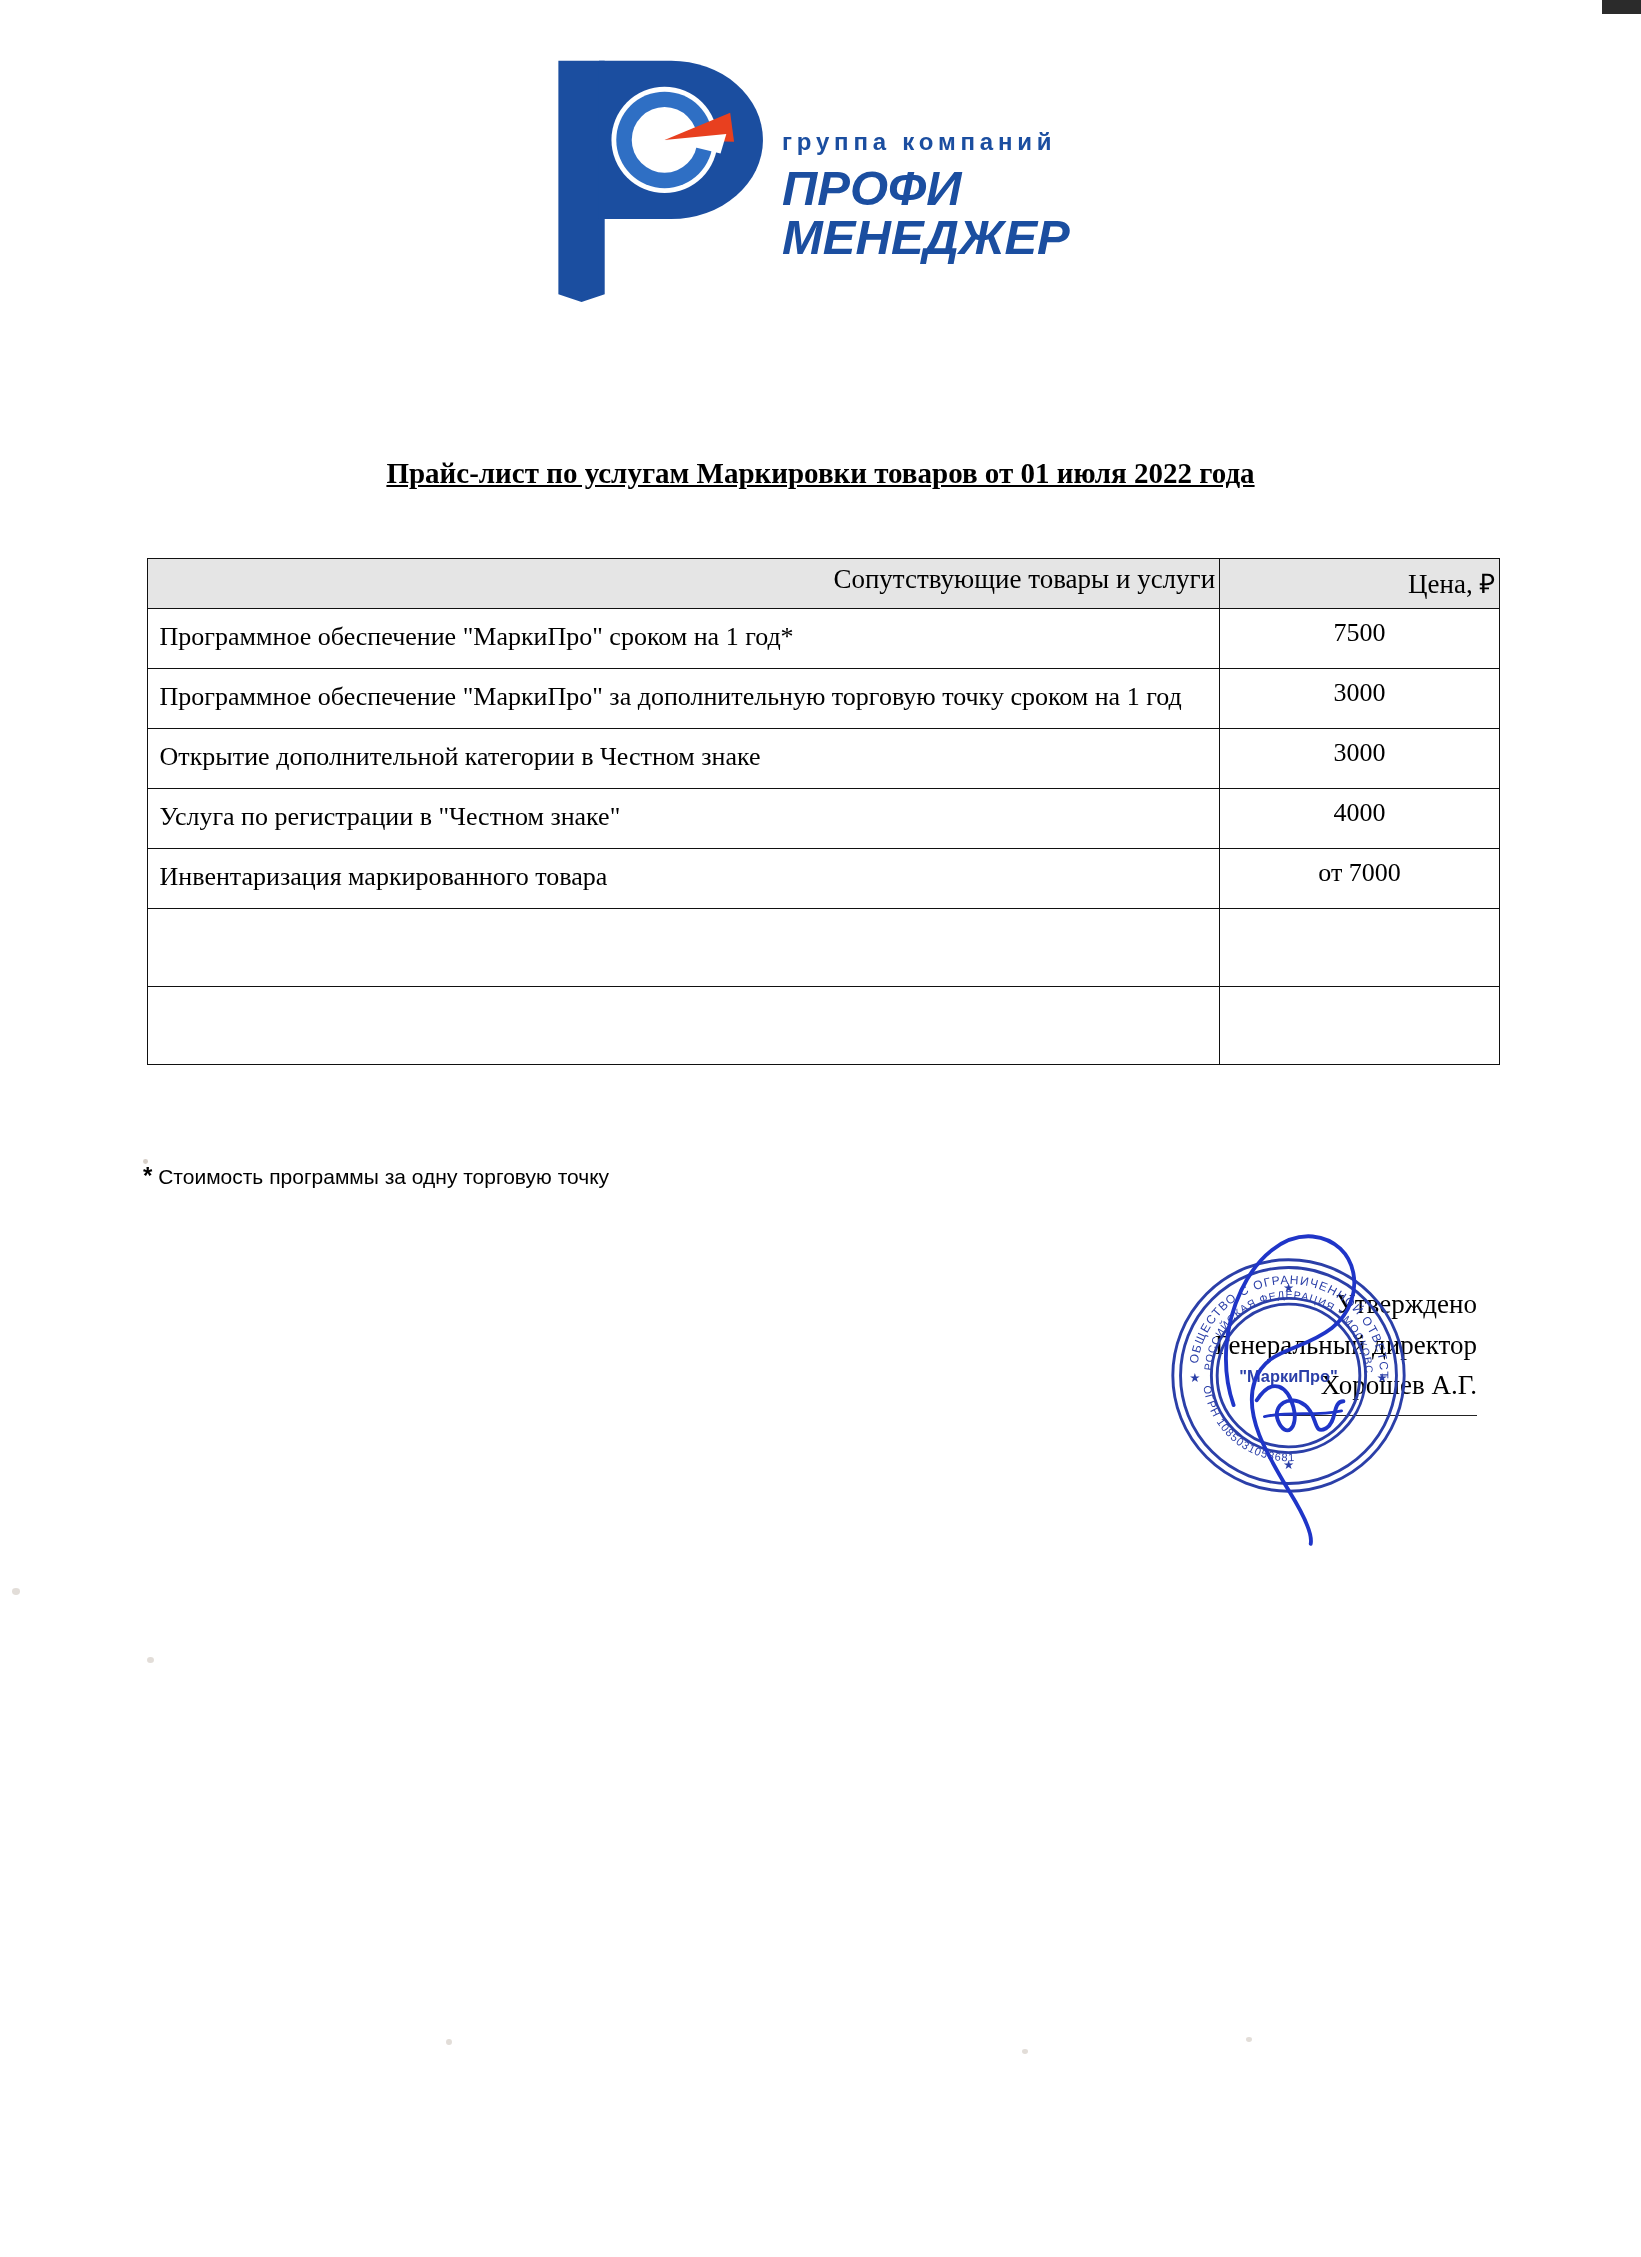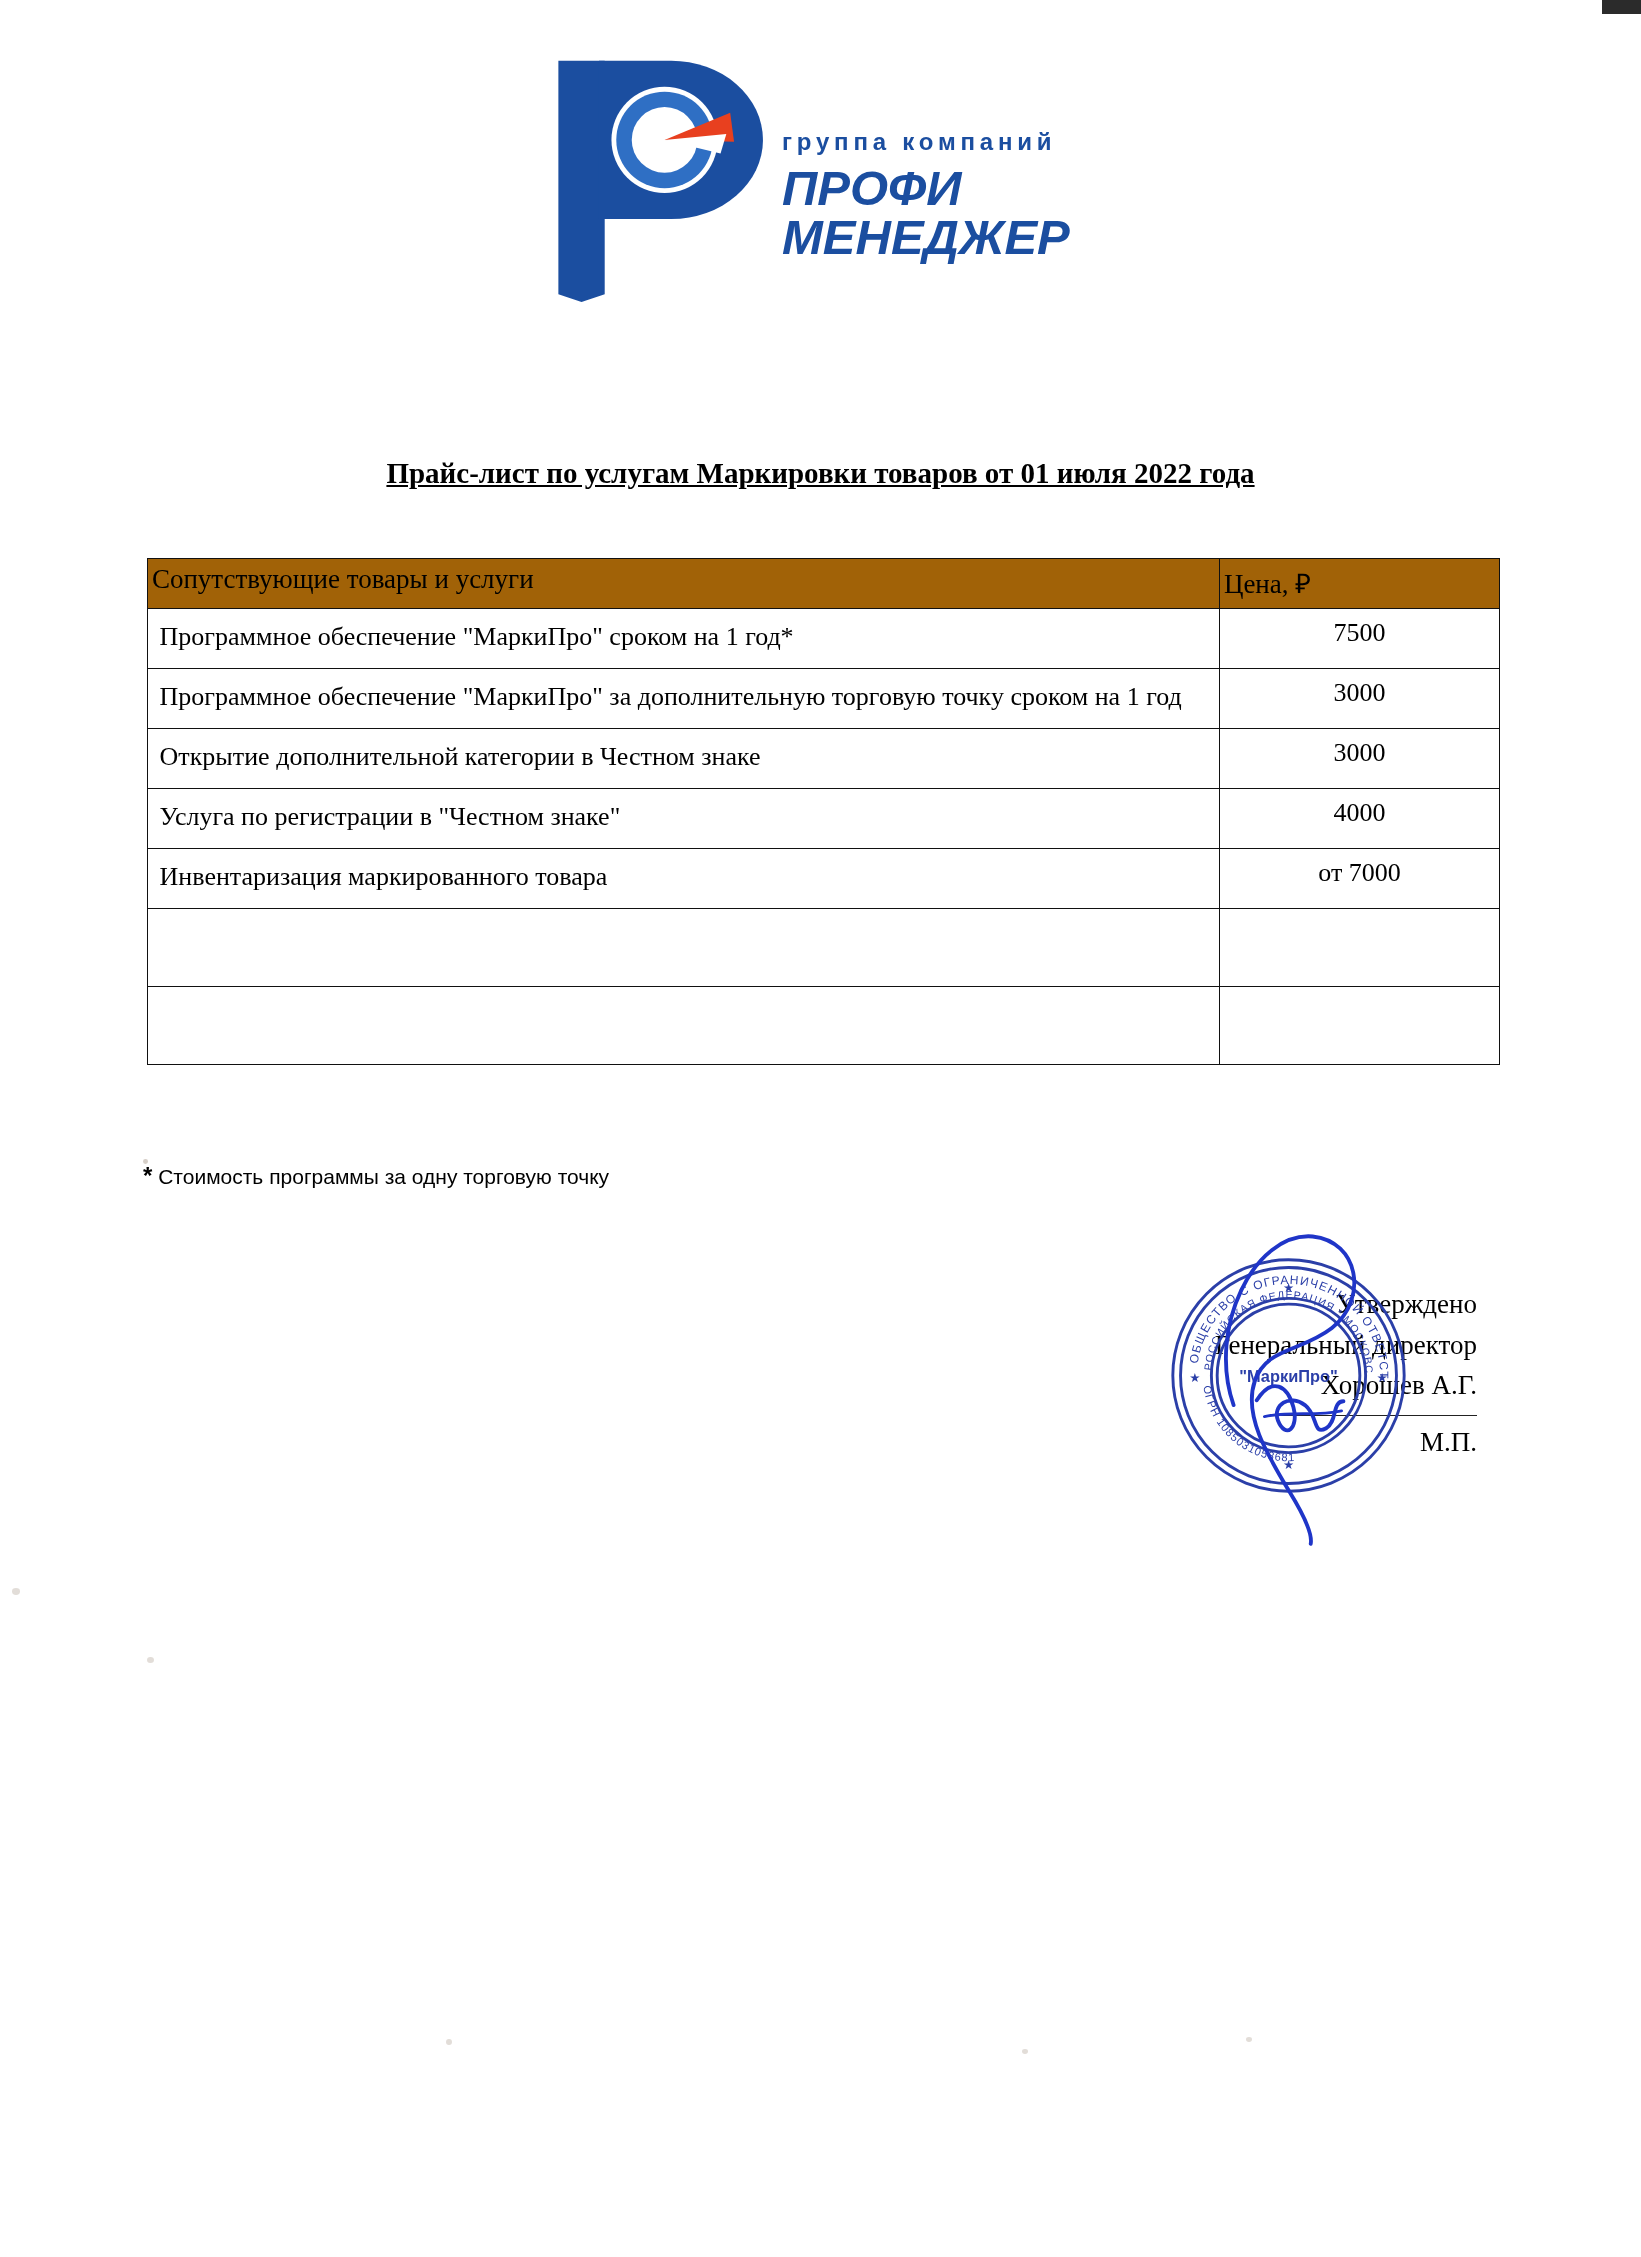--- a/index.html
+++ b/index.html
@@ -89,22 +89,22 @@
     table-layout: fixed;
   }
   .price-table th,
   .price-table td {
     border: 1px solid #111111;
     font-size: 26px;
     font-family: "Liberation Serif", serif;
     vertical-align: top;
   }
   .price-table thead th {
-    background: #a16207;
-    text-align: left;
+    background: #e5e5e5;
+    text-align: right;
     font-weight: normal;
     padding: 4.8px 3.9px 6.8px 3.9px;
     font-size: 27px;
     margin-left: 8px;
   }
   .col-name { width: 1072px; }
   .col-price { width: 280px; }
 
   .price-table td.name-cell {
     padding: 5.8px 9.7px 7.7px 11.6px;
@@ -255,21 +255,20 @@
 
 <div class="footnote">
   <span class="star">*</span><span> Стоимость программы за одну торговую точку</span>
 </div>
 
 <div class="sign-block">
   <div>Утверждено</div>
   <div>Генеральный директор</div>
   <div>Хорошев А.Г.</div>
   <div class="sign-line"></div>
-  <div class="sign-mp">М.П.</div>
 </div>
 
 <div class="stamp">
   <svg viewBox="0 0 250 250" width="241" height="241" xmlns="http://www.w3.org/2000/svg">
     <defs>
       <path id="arcTop" d="M 30 125 A 95 95 0 0 1 220 125"></path>
       <path id="arcBottom" d="M 36 125 A 89 89 0 0 0 214 125"></path>
       <path id="arcTop2" d="M 45 125 A 80 80 0 0 1 205 125"></path>
     </defs>
     <g fill="none" stroke="#2b3fa8" stroke-width="3">

